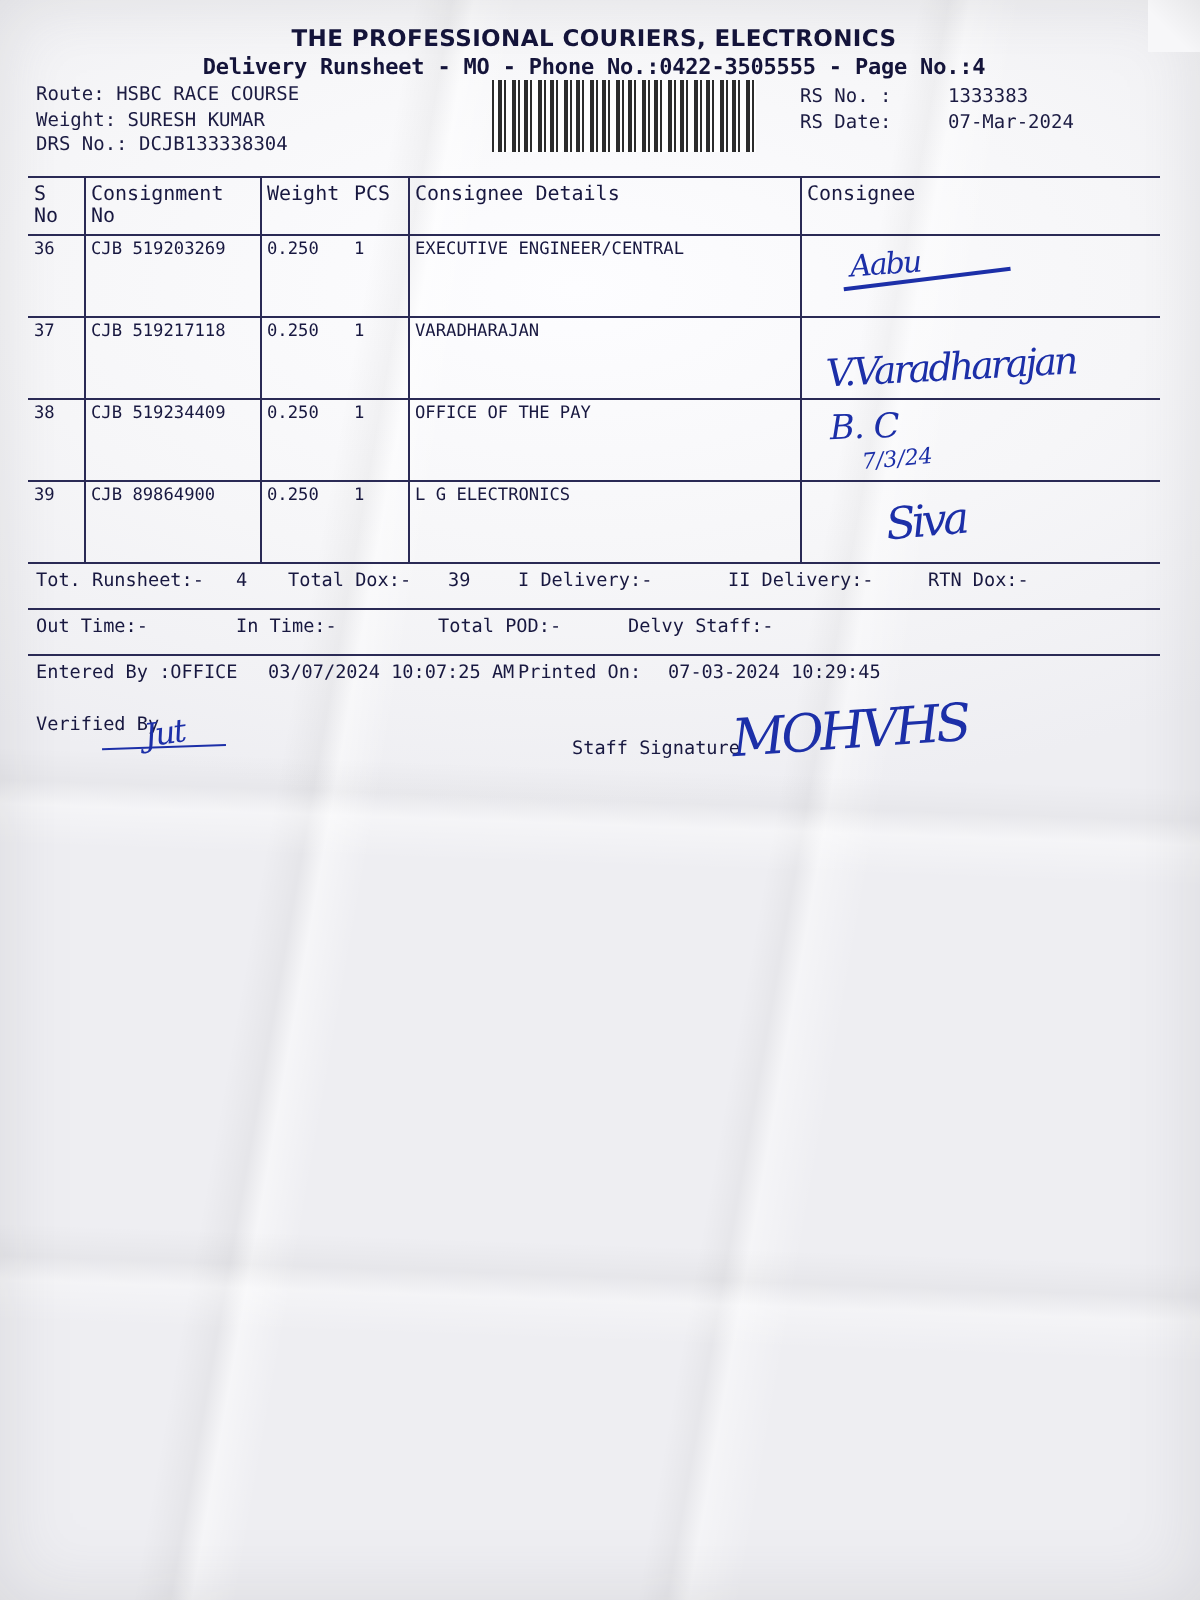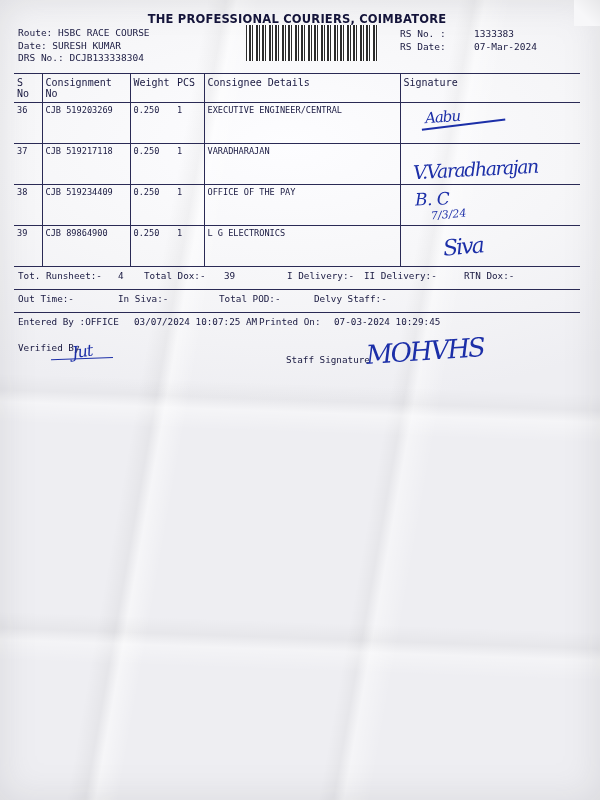--- a/index.html
+++ b/index.html
@@ -230,30 +230,31 @@
 <body>
 
 <div id="paper">
   <div class="crease v1"></div>
   <div class="crease h1"></div>
   <div class="edge-shadow"></div>
   <div class="corner-dog"></div>
 
   <div id="doc">
 
-    <div class="hdr-title">THE PROFESSIONAL COURIERS, COIMBATORE</div>
+    <div class="hdr-title">THE PROFESSIONAL COURIERS, ELECTRONICS</div>
+    <div class="hdr-sub">Delivery Runsheet - MO - Phone No.:0422-3505555 - Page No.:4</div>
 
     <div class="meta-row">
       <div class="meta-left">
         <div>
           <span>Route:</span>
           <span>HSBC RACE COURSE</span>
         </div>
         <div>
-          <span>Date:</span>
+          <span>Weight:</span>
           <span>SURESH KUMAR</span>
         </div>
         <div>
           <span>DRS No.:</span>
           <span>DCJB133338304</span>
         </div>
       </div>
 
       <div class="barcode"></div>
 
@@ -276,21 +277,21 @@
           <col class="details">
           <col class="sign">
       </colgroup>
       <thead>
         <tr>
           <th class="sno">S No</th>
           <th class="consign">Consignment No</th>
           <th class="weight">Weight</th>
           <th class="pcs">PCS</th>
           <th class="details">Consignee Details</th>
-          <th class="sign">Signature</th>
+          <th class="sign">Consignee</th>
         </tr>
       </thead>
       <tbody>
         <tr>
           <td class="sno">36</td>
           <td class="consign">CJB 519203269</td>
           <td class="weight">0.250</td>
           <td class="pcs">1</td>
           <td class="details">EXECUTIVE ENGINEER/CENTRAL</td>
           <td class="sign signcell">
@@ -330,28 +331,28 @@
         </tr>
       </tbody>
     </table>
 
     <div class="footer">
       <div class="f-line" style="height:19px; padding-top:3px;">
         <span style="left:4px;">Tot. Runsheet:-</span>
         <span style="left:104px;">4</span>
         <span style="left:130px;">Total Dox:-</span>
         <span style="left:210px;">39</span>
-        <span style="left:245px;margin-left:28px;">I Delivery:-</span>
+        <span style="left:245px;">I Delivery:-</span>
         <span style="left:350px;">II Delivery:-</span>
         <span style="left:450px;">RTN Dox:-</span>
       </div>
       <div class="rule-full"></div>
       <div class="f-line" style="height:19px; padding-top:3px;">
         <span style="left:4px;">Out Time:-</span>
-        <span style="left:104px;">In Siva:-</span>
+        <span style="left:104px;">In Time:-</span>
         <span style="left:205px;">Total POD:-</span>
         <span style="left:300px;">Delvy Staff:-</span>
       </div>
       <div class="rule-full"></div>
       <div class="f-line" style="height:20px; padding-top:4px;">
         <span style="left:4px;">Entered By :OFFICE</span>
         <span style="left:120px;">03/07/2024 10:07:25 AM</span>
         <span style="left:245px;">Printed On:</span>
         <span style="left:320px;">07-03-2024 10:29:45</span>
       </div>

